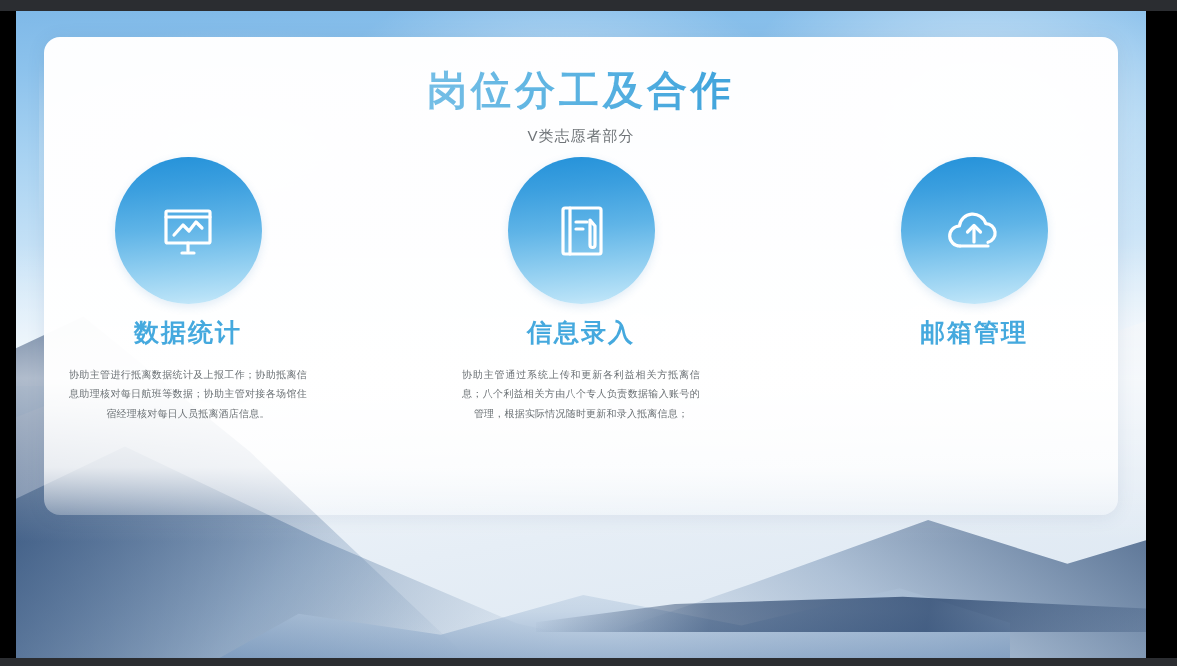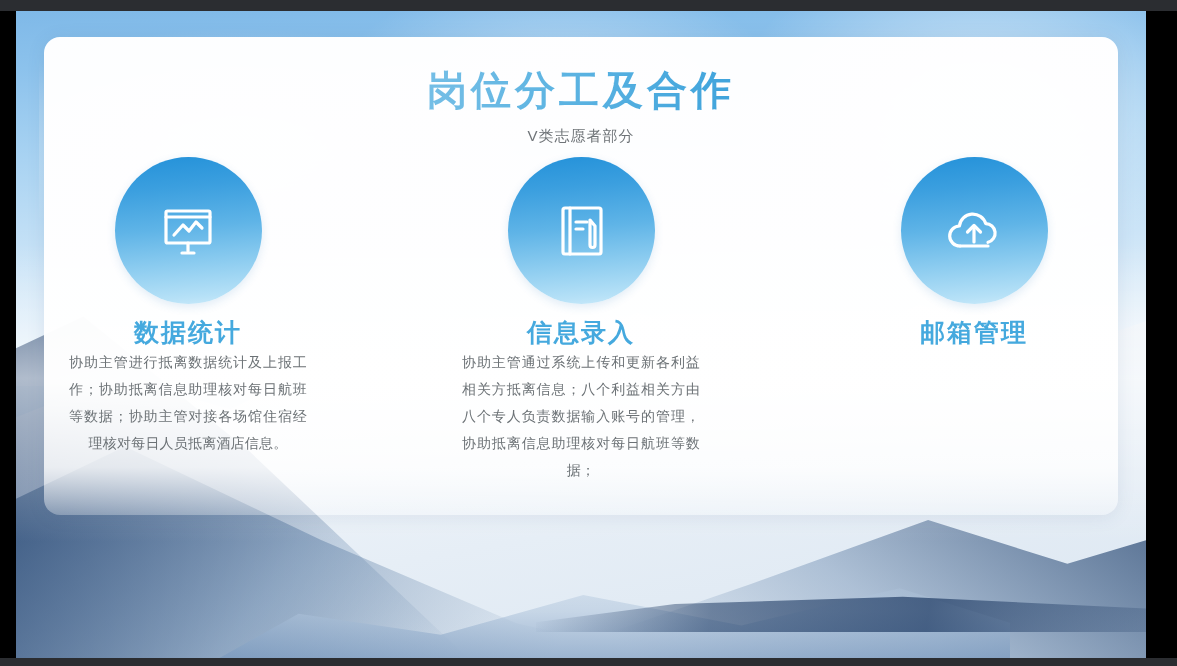--- a/index.html
+++ b/index.html
@@ -222,22 +222,23 @@
   }
   .col-title {
     margin-top: 12px;
     font-size: 25px;
     font-weight: 700;
     letter-spacing: 2px;
     color: #45a9de;
     text-align: left;
   }
   .col-body {
+    margin-top: 16px;
     width: 238px;
-    font-size: 14px;
+    font-size: 10px;
     line-height: 1.93;
     color: #6c7276;
     text-align: justify;
     text-align-last: center;
     letter-spacing: 0.2px;
   }
   .col-3 .col-body { width: 264px; }
   .col-3 { width: 276px; }
 </style>
 </head>
@@ -293,21 +294,21 @@
               <svg width="72" height="72" viewBox="0 0 72 72" fill="none" stroke="#ffffff" stroke-width="3.2" stroke-linecap="round" stroke-linejoin="round">
                 <rect x="18" y="13" width="38" height="46" rx="2"></rect>
                 <path d="M25 13 V59"></path>
                 <path d="M31 27 H42"></path>
                 <path d="M31 34 H38"></path>
                 <path d="M45 25 L50 31 V50 a2.5 2.5 0 0 1 -5 0 V31 Z"></path>
               </svg>
             </span>
           </div>
           <div class="col-title">信息录入</div>
-          <div class="col-body">协助主管通过系统上传和更新各利益相关方抵离信息；八个利益相关方由八个专人负责数据输入账号的管理，协助抵离信息助理核对每日航班等数据；</div>
+          <div class="col-body">协助主管通过系统上传和更新各利益相关方抵离信息；八个利益相关方由八个专人负责数据输入账号的管理，根据实际情况随时更新和录入抵离信息；</div>
         </div>
 
 
         <div class="col col-3x">
           <div class="circle">
             <span>
               <svg width="72" height="72" viewBox="0 0 72 72" fill="none" stroke="#ffffff" stroke-width="3.2" stroke-linecap="round" stroke-linejoin="round">
                 <path d="M22 51 a10 10 0 0 1 -0.6 -20 a13.5 13.5 0 0 1 26.3 -2.4 a9.5 9.5 0 0 1 2.3 18.7 H50"></path>
                 <path d="M22 51 H50"></path>
                 <path d="M36 47 V31"></path>

